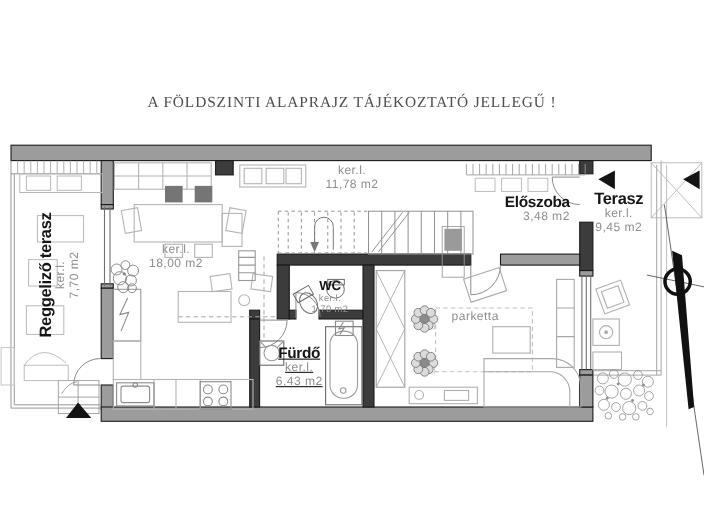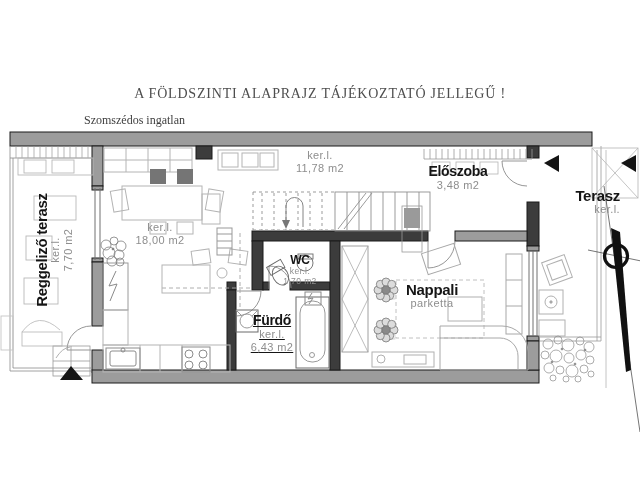--- a/index.html
+++ b/index.html
@@ -11,22 +11,22 @@
   .neighbor{position:absolute;left:84px;top:113px;font-family:"Liberation Serif",serif;
             font-size:12px;color:#3e3e3e;}
   .room-label{position:absolute;text-align:center;color:#151515;}
   .rname{font-weight:700;font-size:14px;letter-spacing:-.3px;line-height:15px;white-space:nowrap;}
   .rsub{font-size:11px;color:#8e8e8e;line-height:13px;letter-spacing:.4px;white-space:nowrap;}
   .lbl-reggelizo{left:-18px;top:222px;width:160px;height:56px;transform:rotate(-90deg);}
   .lbl-reggelizo .rname{font-size:15px;}
   .lbl-konyha{left:100px;top:221px;width:120px;}
   .lbl-kozlekedo{left:260px;top:149px;width:120px;}
   .lbl-kozlekedo .rname{font-size:15px;}
-  .lbl-eloszoba{left:398px;top:164px;width:120px;}
-  .lbl-terasz{left:505px;top:188px;width:115px;text-align:right;}
+  .lbl-eloszoba{left:398px;top:176px;width:120px;text-align:right;}
+  .lbl-terasz{left:505px;top:173px;width:115px;}
   .lbl-terasz .rname{font-size:15px;}
   .lbl-wc{left:270px;top:254px;width:60px;}
   .lbl-wc .rname{font-size:12px;line-height:12px;}
   .lbl-wc .rsub{font-size:8.5px;line-height:10px;}
   .lbl-furdo{left:212px;top:313px;width:120px;text-decoration:underline;}
   .lbl-nappali{left:372px;top:282px;width:120px;}
   .lbl-nappali .rname{font-size:15px;}
 </style>
 </head>
 <body>
@@ -316,21 +316,20 @@
 
   <g>
     <path d="M604,186 L640,432" stroke="#3a3a3a" stroke-width="0.7" fill="none"></path>
     <path d="M588,250 L646,262" stroke="#3a3a3a" stroke-width="0.7" fill="none"></path>
     <polygon points="611,228 620,232 631,370 626,372" fill="#111111"></polygon>
     <circle cx="616" cy="256" r="11.5" stroke="#111111" stroke-width="3.2" fill="none"></circle>
   </g>
 </svg>
 
 <div class="title">A FÖLDSZINTI ALAPRAJZ TÁJÉKOZTATÓ JELLEGŰ !</div>
-<div class="neighbor">Szomszédos ingatlan</div>
 
 <div class="room-label lbl-reggelizo">
   <div class="rname">Reggeliző terasz</div>
   <div class="rsub">ker.l.</div>
   <div class="rsub">7,70 m2</div>
 </div>
 
 <div class="room-label lbl-konyha">
   <div class="rsub">ker.l.</div>
   <div class="rsub">18,00 m2</div>
@@ -342,32 +341,32 @@
 </div>
 
 <div class="room-label lbl-eloszoba">
   <div class="rname">Előszoba</div>
   <div class="rsub">3,48 m2</div>
 </div>
 
 <div class="room-label lbl-terasz">
   <div class="rname">Terasz</div>
   <div class="rsub">ker.l.</div>
+  <div class="rsub">9,45 m2</div>
 </div>
 
 <div class="room-label lbl-wc">
   <div class="rname">WC</div>
   <div class="rsub">ker.l.</div>
   <div class="rsub">1,70 m2</div>
 </div>
 
 <div class="room-label lbl-furdo">
   <div class="rname">Fürdő</div>
   <div class="rsub">ker.l.</div>
   <div class="rsub">6,43 m2</div>
 </div>
 
 <div class="room-label lbl-nappali">
-  <div class="rname">Nappali</div>
   <div class="rsub">parketta</div>
 </div>
 
 </div>
 
 </body></html>

